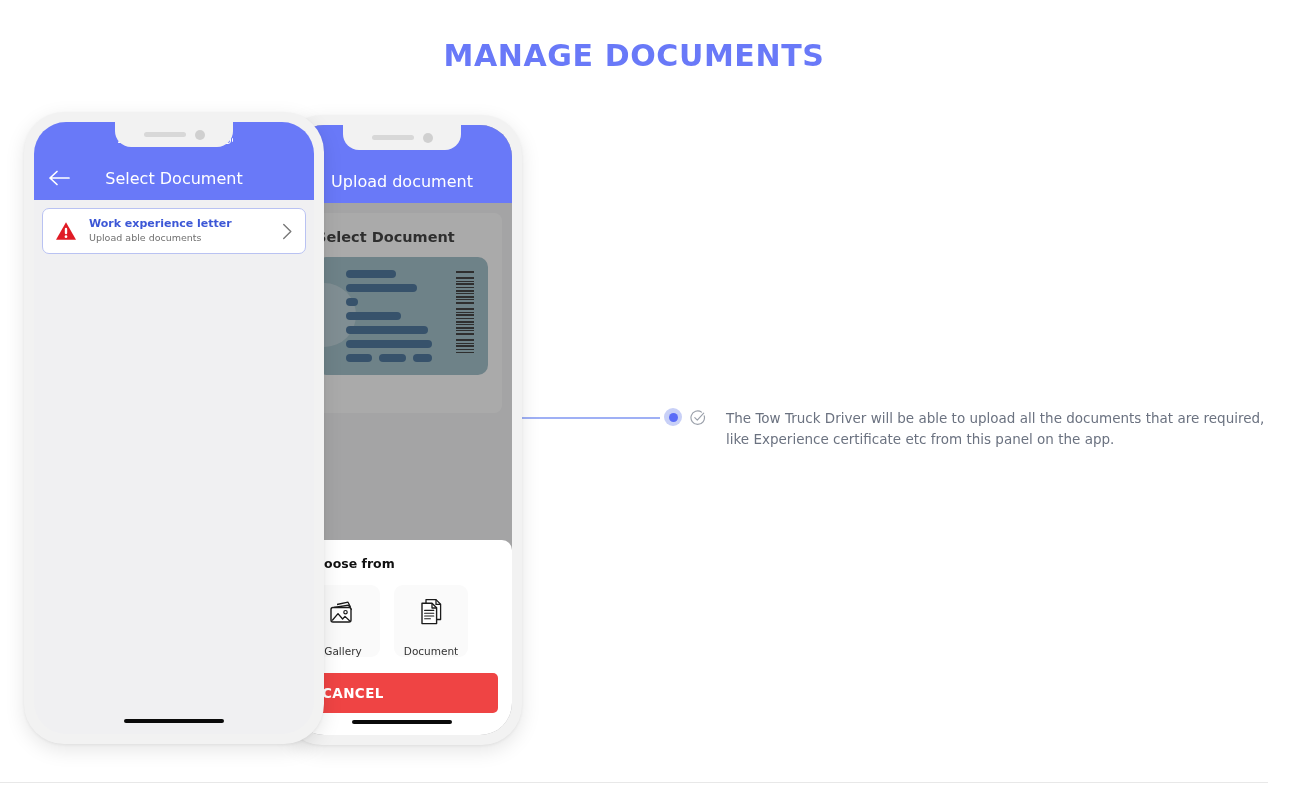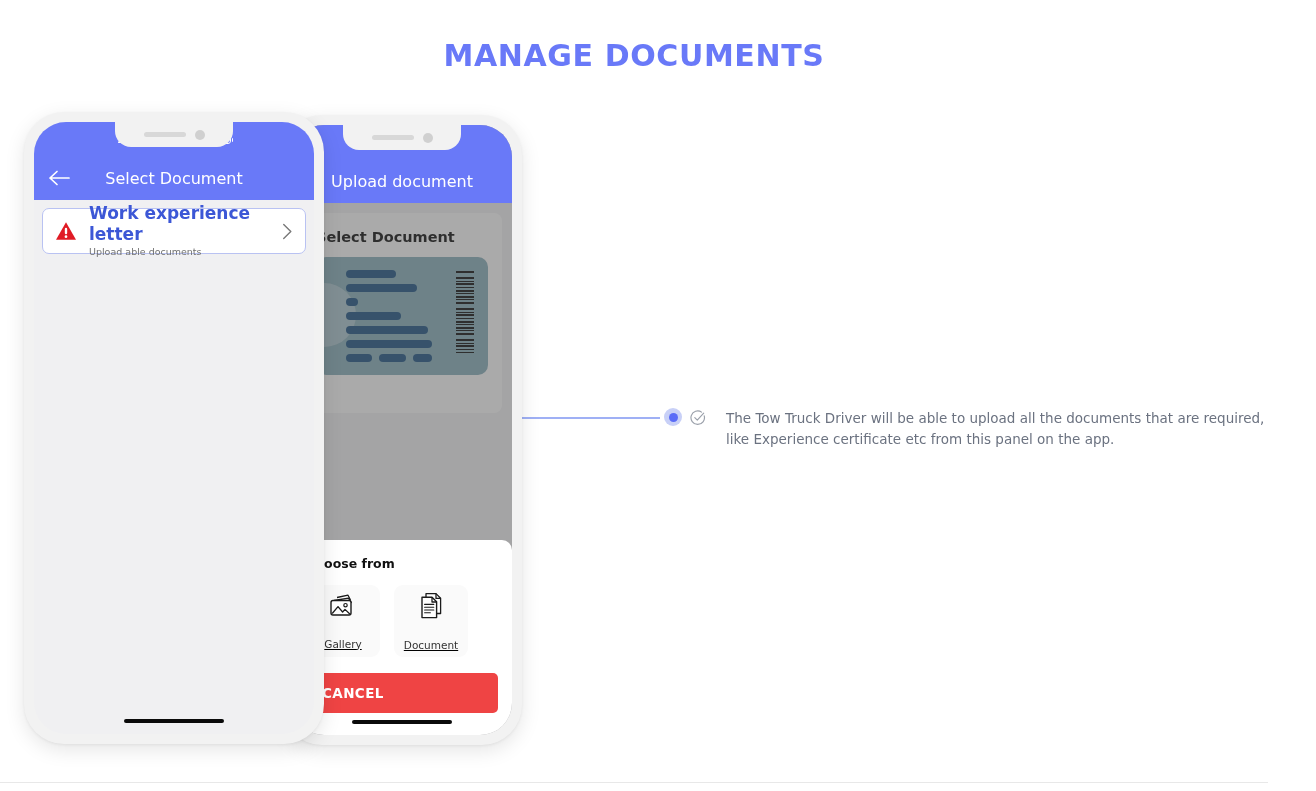--- a/index.html
+++ b/index.html
@@ -107,21 +107,21 @@
     border: 1px solid #B9C2F2;
     border-radius: 7px;
     height: 46px;
     display: flex; align-items: center;
     padding: 0 12px;
     gap: 12px;
     z-index: 20;
   }
   .doc-card-texts { flex: 1; }
   .doc-card-title {
-    color: #3C57D6; font-size: 17px; font-weight: 700;
+    color: #3C57D6; font-size: 11px; font-weight: 700;
     font-family: "DejaVu Sans", sans-serif; line-height: 1.25;
   }
   .doc-card-sub {
     color: #707070; font-size: 9.5px; font-weight: 400;
     font-family: "DejaVu Sans", sans-serif; line-height: 1.35; margin-top: 1px;
   }
 
   
   .p2-content { position: absolute; inset: 0; background: #F0F0F2; }
   .p2-panel {
@@ -184,24 +184,23 @@
     font-size: 12.5px; font-weight: 700; color: #111;
     font-family: "DejaVu Sans", sans-serif;
     margin-bottom: 14px;
   }
   .choices { display: flex; gap: 14px; margin-bottom: 16px; }
   .choice {
     width: 74px; height: 72px;
     background: #FAFAFA;
     border-radius: 9px;
     display: flex; flex-direction: column;
-    align-items: center; justify-content: center;
+    align-items: center; justify-content: flex-end;
     gap: 19px;
     cursor: pointer;
-    text-decoration: underline;
   }
   .choice-label {
     font-size: 10.5px; color: #333;
     font-family: "DejaVu Sans", sans-serif;
   }
   .cancel-btn {
     height: 40px;
     background: #ef4444;
     border-radius: 5px;
     display: flex; align-items: center;

